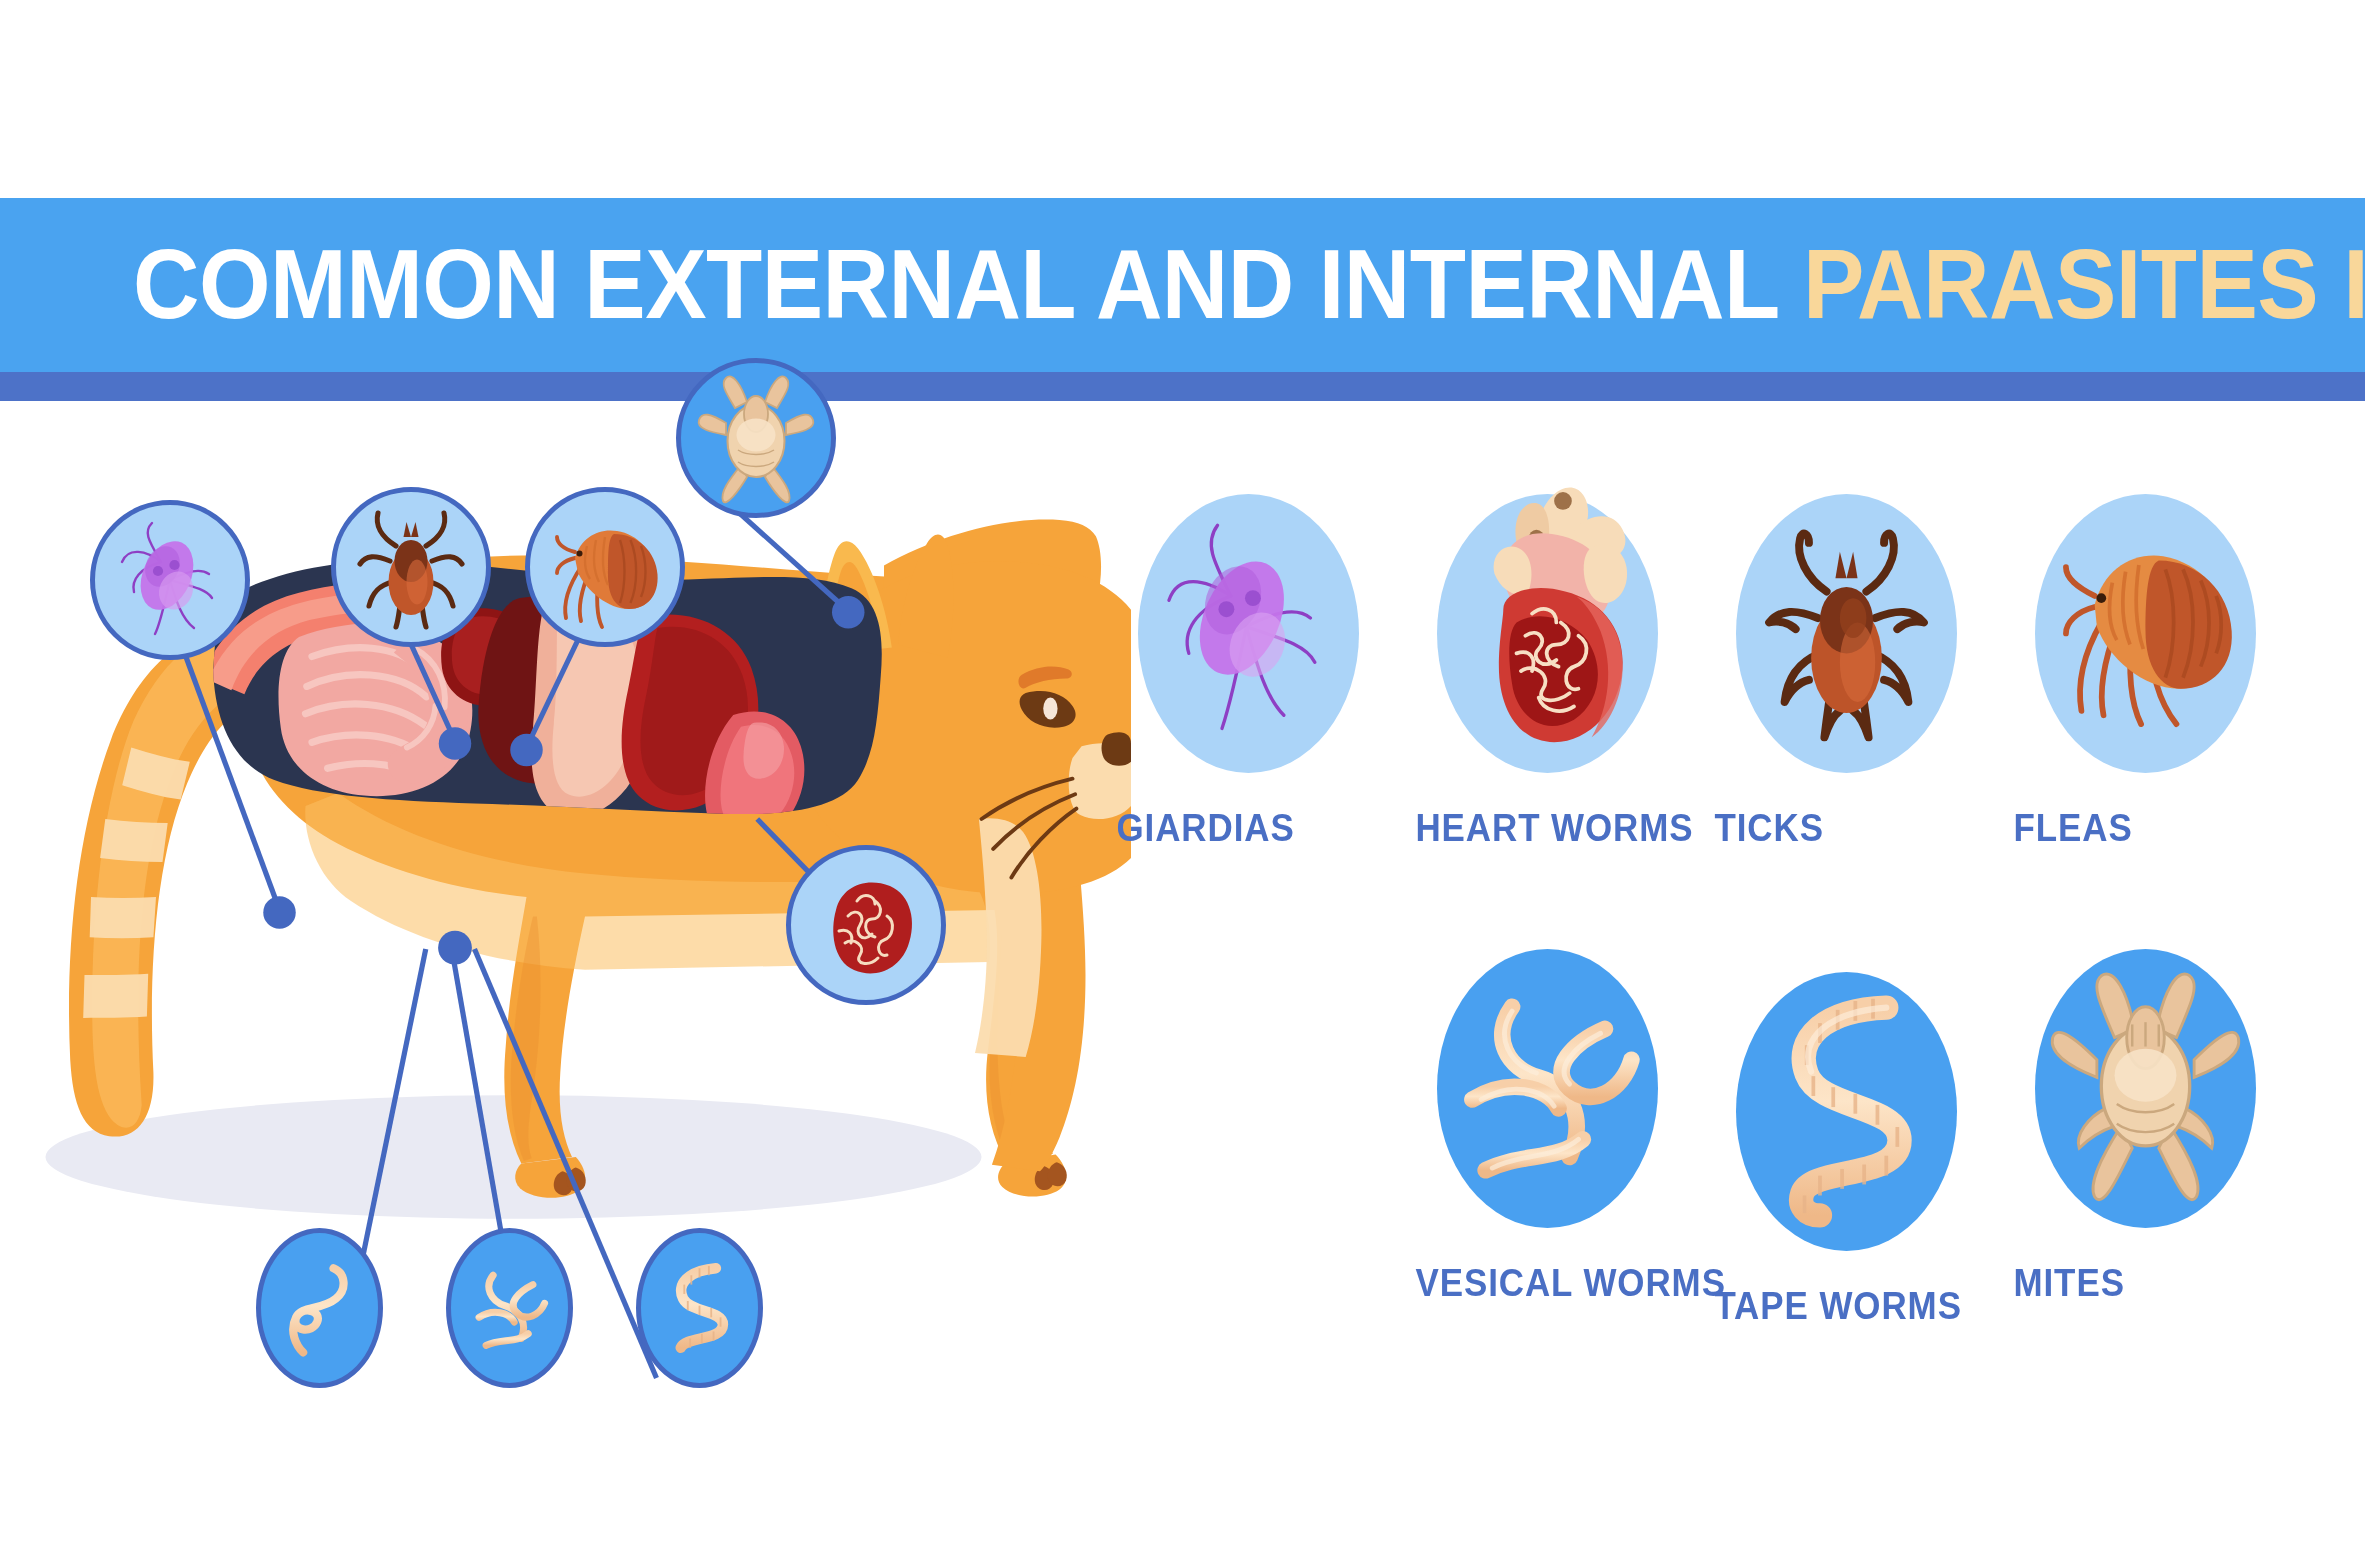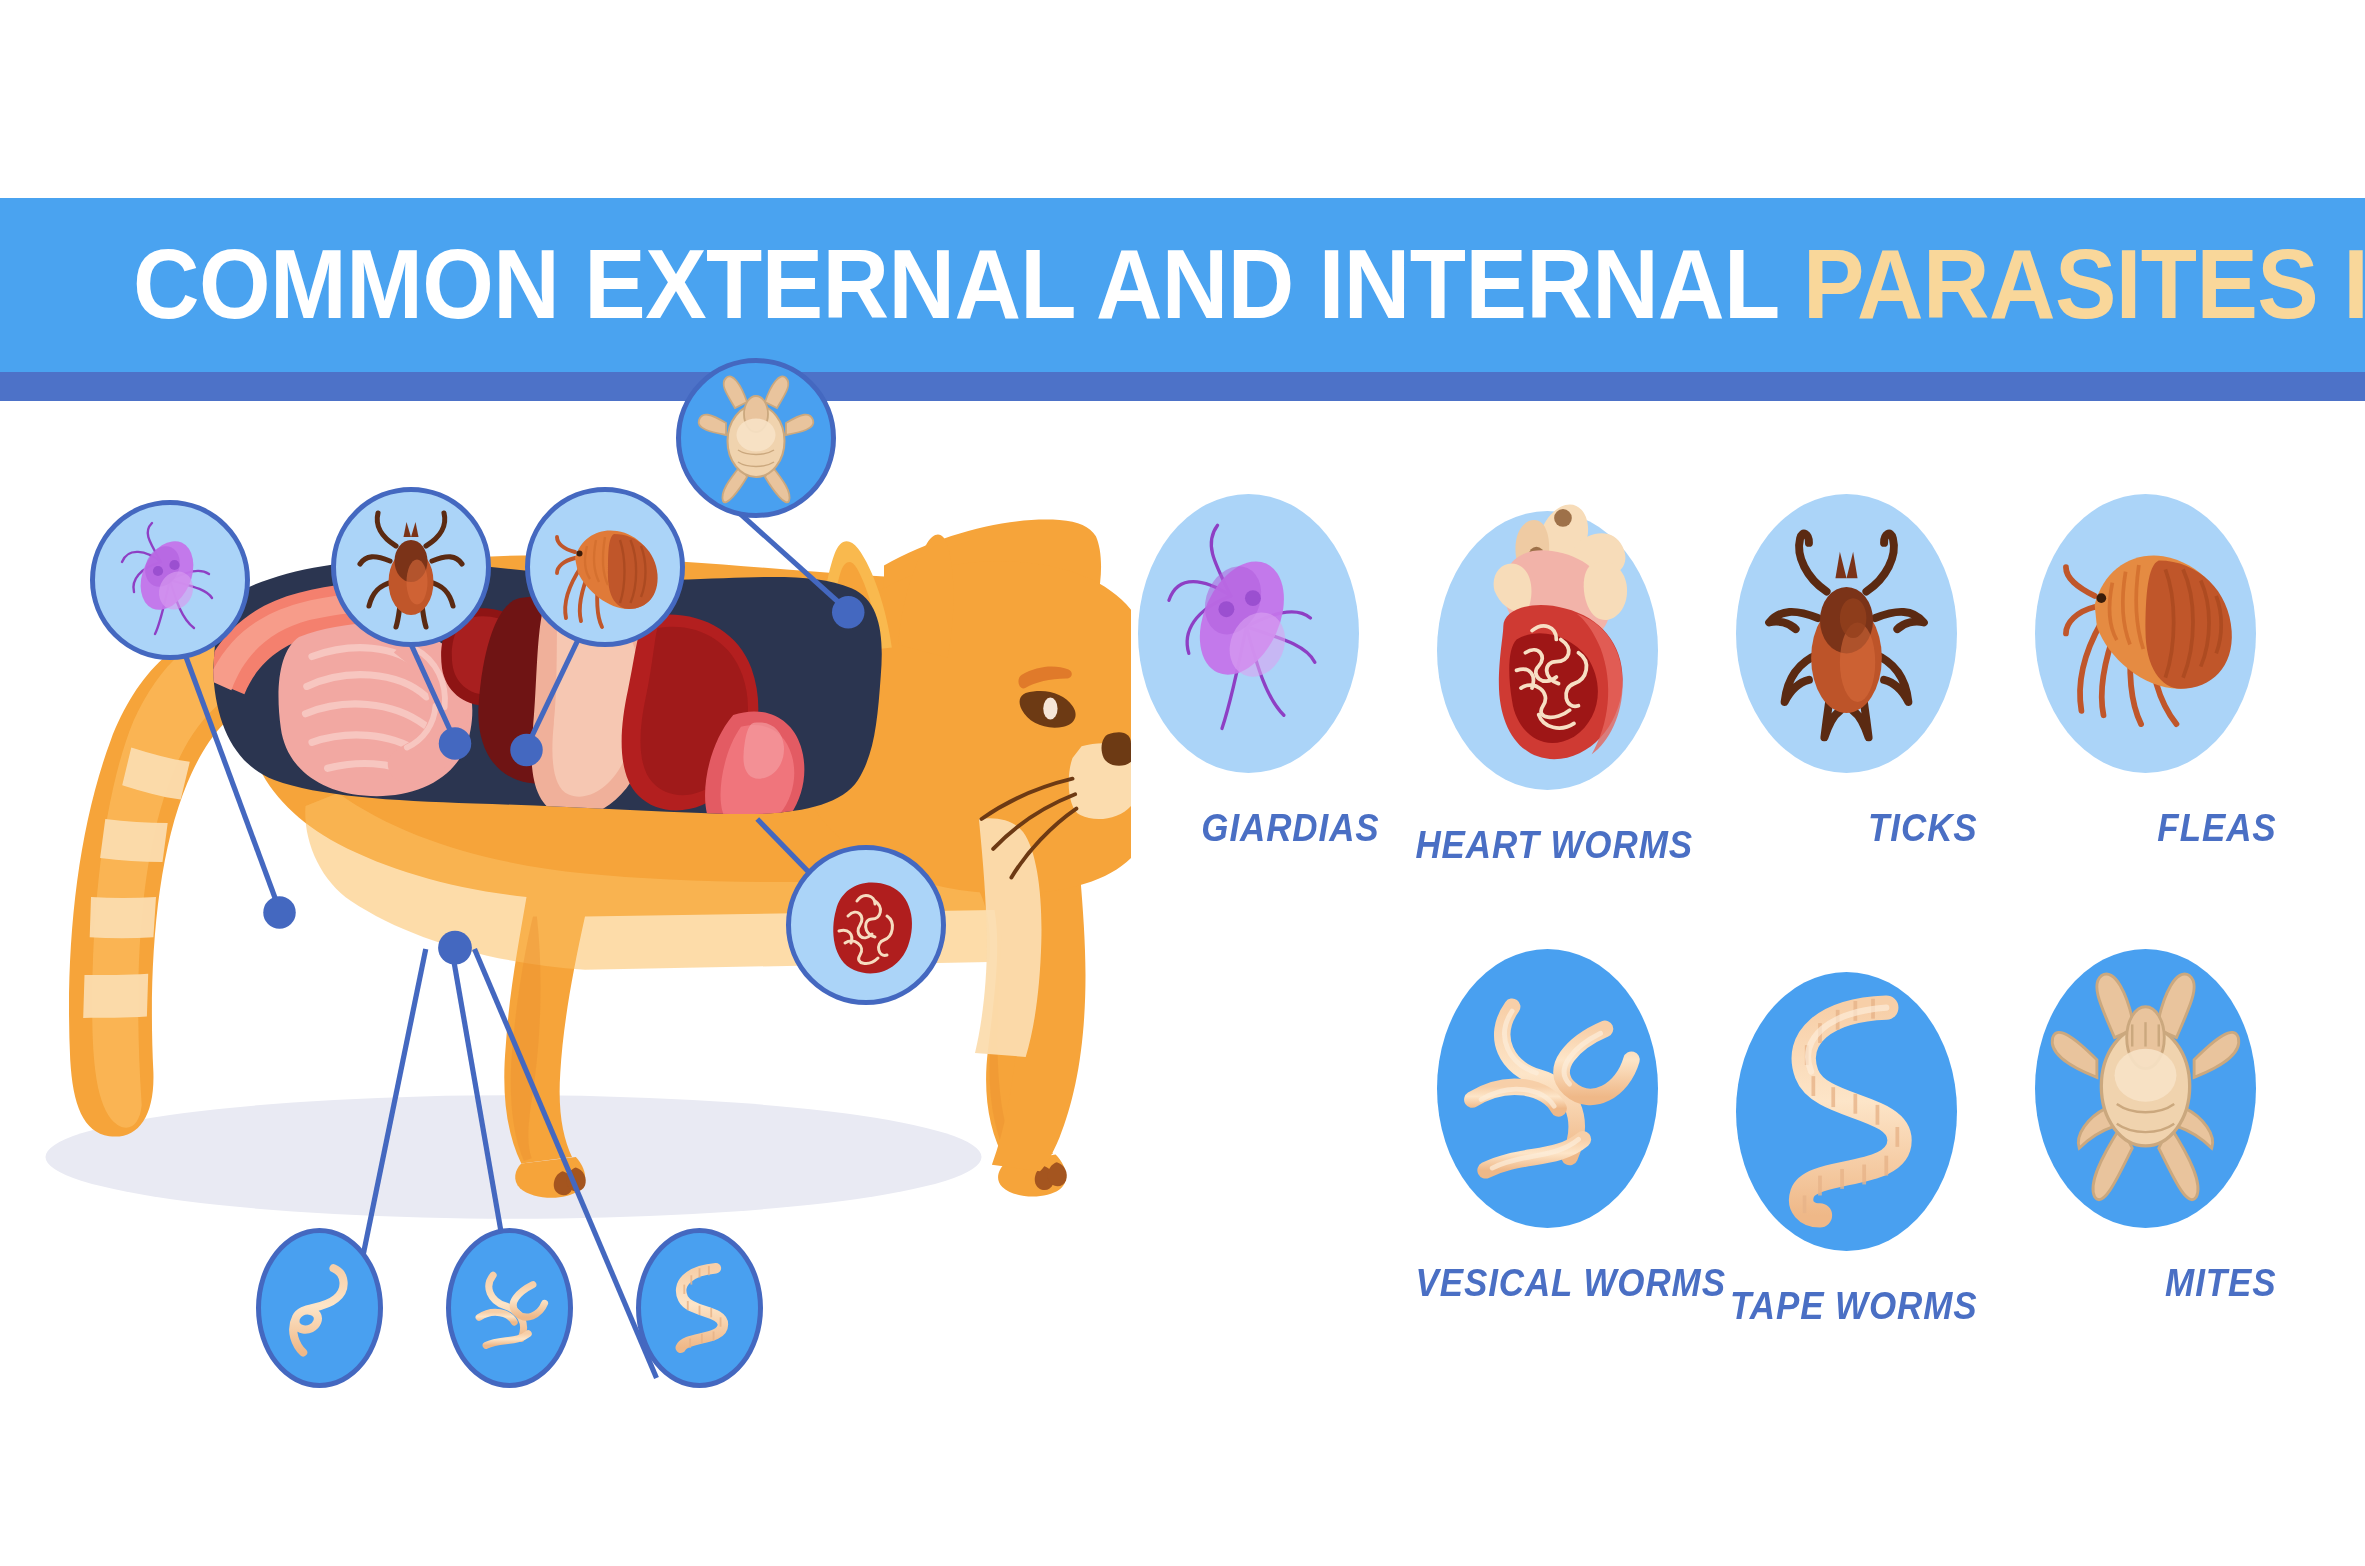--- a/index.html
+++ b/index.html
@@ -18,21 +18,21 @@
     position:absolute;left:133px;top:235px;width:2080px;height:97px;
     font-family:"Liberation Sans Narrow","Liberation Sans",sans-serif;
     font-weight:700;font-size:99px;line-height:97px;letter-spacing:-0.6px;
     white-space:nowrap;color:#ffffff;
     transform:scaleX(0.93);transform-origin:left center;
   }
   .title .accent{color:#f9d79a;}
 
   
   #grid{position:absolute;left:1105px;top:494px;width:1235px;height:858px;}
-  .cell{position:absolute;width:286px;text-align:right;font-style:italic;}
+  .cell{position:absolute;width:286px;text-align:left;}
   .disc{position:relative;margin:0 auto;width:221px;height:279px;border-radius:50%;}
   .disc.light{background:#abd4f8;}
   .disc.dark{background:#49a0f0;}
   .cell-label{
     font-family:"Liberation Sans Narrow","Liberation Sans",sans-serif;
     font-weight:700;font-size:38px;letter-spacing:1px;color:#4a6fc4;
     margin-top:34px;white-space:nowrap;
     transform:scaleX(0.92);
   }
   .art{position:absolute;left:0;top:0;width:100%;height:100%;}
@@ -397,21 +397,21 @@
           <ellipse cx="47" cy="56" rx="17" ry="27" transform="rotate(24 47 56)" fill="#c474ea" opacity=".95"></ellipse>
           <ellipse cx="43" cy="48" rx="12" ry="16" transform="rotate(24 43 48)" fill="#b05fdd" opacity=".55"></ellipse>
           <ellipse cx="54" cy="68" rx="12" ry="15" transform="rotate(24 54 68)" fill="#dba4f2" opacity=".6"></ellipse>
           <circle cx="40" cy="52" r="3.6" fill="#9b4fd0"></circle>
             <circle cx="52" cy="47" r="3.6" fill="#9b4fd0"></circle>
         </svg>
       </div>
       <div class="cell-label">GIARDIAS</div>
     </div>
 
-    <div class="cell" style="left:299px;top:17px;">
+    <div class="cell" style="left:299px;top:0px;">
       <div class="disc light">
         <svg class="art" viewBox="0 0 100 126">
 
           <path d="M44 26 C 44 14 48 2 56 -2 C 64 -6 70 2 68 12 C 66 22 60 30 56 34 Z" fill="#f7dcb9"></path>
           <path d="M62 16 C 70 8 80 8 84 16 C 88 24 82 30 74 30 C 68 30 64 24 62 16 Z" fill="#f7dcb9"></path>
           <path d="M36 22 C 34 12 38 4 44 4 C 50 4 52 14 50 24 Z" fill="#efcba3"></path>
           <ellipse cx="57" cy="3" rx="4" ry="4" fill="#9e7149"></ellipse>
           <ellipse cx="45" cy="20" rx="3.5" ry="4" fill="#9e7149"></ellipse>
 
           <path d="M30 34 C 30 22 40 16 52 18 C 66 20 76 28 78 40 C 80 52 72 60 58 60

